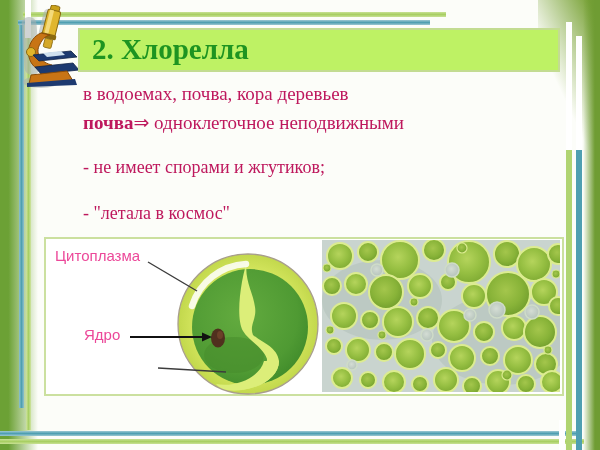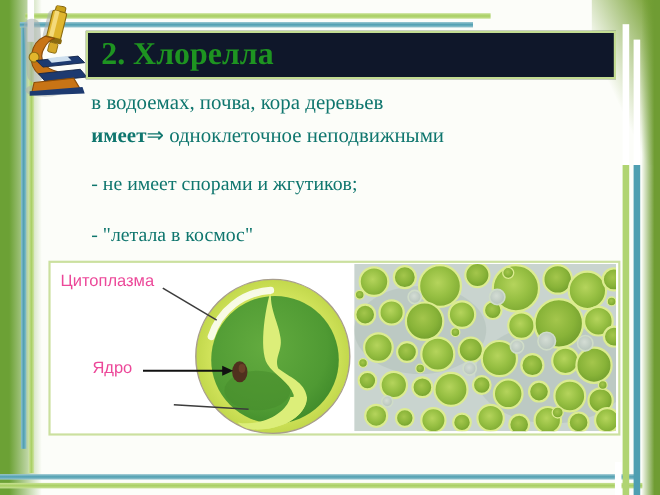--- a/index.html
+++ b/index.html
@@ -15,24 +15,24 @@
   .vline-green-left{left:26px;top:38px;width:5px;height:392px;background:linear-gradient(to right,#cfe4a2,#a8cf63,#cfe4a2);}
   .vline-white-tl{left:25px;top:0;width:6px;height:38px;background:#ffffff;}
   .hline-teal-bot{left:0;top:431px;width:577px;height:5px;background:linear-gradient(to bottom,#9cc8d2,#4f9fb1,#9cc8d2);}
   .hline-green-bot{left:0;top:439px;width:584px;height:5px;background:linear-gradient(to bottom,#c8e194,#a8cf63,#c8e194);}
   .vline-white-br{left:559px;top:420px;width:6px;height:30px;background:#ffffff;}
   .vline-white-r1{left:566px;top:22px;width:6px;height:128px;background:#ffffff;}
   .vline-white-r2{left:576px;top:36px;width:6px;height:114px;background:#ffffff;}
   .vline-green-right{left:566px;top:150px;width:6px;height:300px;background:#b0d472;}
   .vline-teal-right{left:576px;top:150px;width:6px;height:300px;background:#4f9fb1;}
   
-  .title-box{left:78px;top:28px;width:482px;height:44px;background:#0f172a;border:2px solid #c3dc92;box-sizing:border-box;}
+  .title-box{left:78px;top:28px;width:482px;height:44px;background:#bef264;border:2px solid #c3dc92;box-sizing:border-box;}
   .title-text{margin:0;padding:3px 0 0 12px;font-weight:bold;font-size:29px;color:#1e9421;font-family:"Liberation Serif",serif;}
   
-  .tx{color:#0f766e;white-space:nowrap;}
+  .tx{color:#be185d;white-space:nowrap;}
   .habitat{left:83px;top:83px;font-size:19px;}
   .bodyline{left:83px;top:111px;font-size:19px;}
   .bodyline b{font-weight:bold;}
   .bullet1{left:83px;top:157px;font-size:18px;}
   .bullet2{left:83px;top:180px;font-size:18px;}
   .bullet3{left:83px;top:203px;font-size:18px;}
   
   .figure-panel{left:44px;top:237px;width:520px;height:159px;background:#ffffff;border:2px solid #cbe09f;box-sizing:border-box;}
   .fig-label{position:absolute;font-family:"Liberation Sans",sans-serif;font-size:15px;color:#ec4899;white-space:nowrap;}
   .lbl-cyto{left:9px;top:8px;}
@@ -83,21 +83,21 @@
     <polygon points="18,62 56,58 62,65 24,69" fill="#1d3a70" stroke="#122448" stroke-width="0.8"></polygon>
     <polygon points="14,70 50,66 56,76 12,79" fill="#c87415" stroke="#8a4c08" stroke-width="1"></polygon>
     <polygon points="10,78 58,74 60,80 10,82" fill="#1d3a70"></polygon>
   </svg>
 
   <div class="abs title-box">
     <h1 class="title-text">2. Хлорелла</h1>
   </div>
 
   <div class="abs tx habitat">в водоемах, почва, кора деревьев</div>
-  <div class="abs tx bodyline"><b>имеет</b><span>⇒ одноклеточное неподвижными</span></div>
+  <div class="abs tx bodyline"><b>почва</b><span>⇒ одноклеточное неподвижными</span></div>
   <div class="abs tx bullet1">- не имеет спорами и жгутиков;</div>
   <div class="abs tx bullet3">- "летала в космос"</div>
 
   <div class="abs figure-panel">
 
     <svg class="cell-svg" width="146" height="146" viewBox="0 0 146 146">
       <defs>
         <radialGradient id="greenBody" cx="42%" cy="40%" r="70%">
           <stop offset="0%" stop-color="#63ab3f"></stop>
           <stop offset="70%" stop-color="#4f9a33"></stop>

